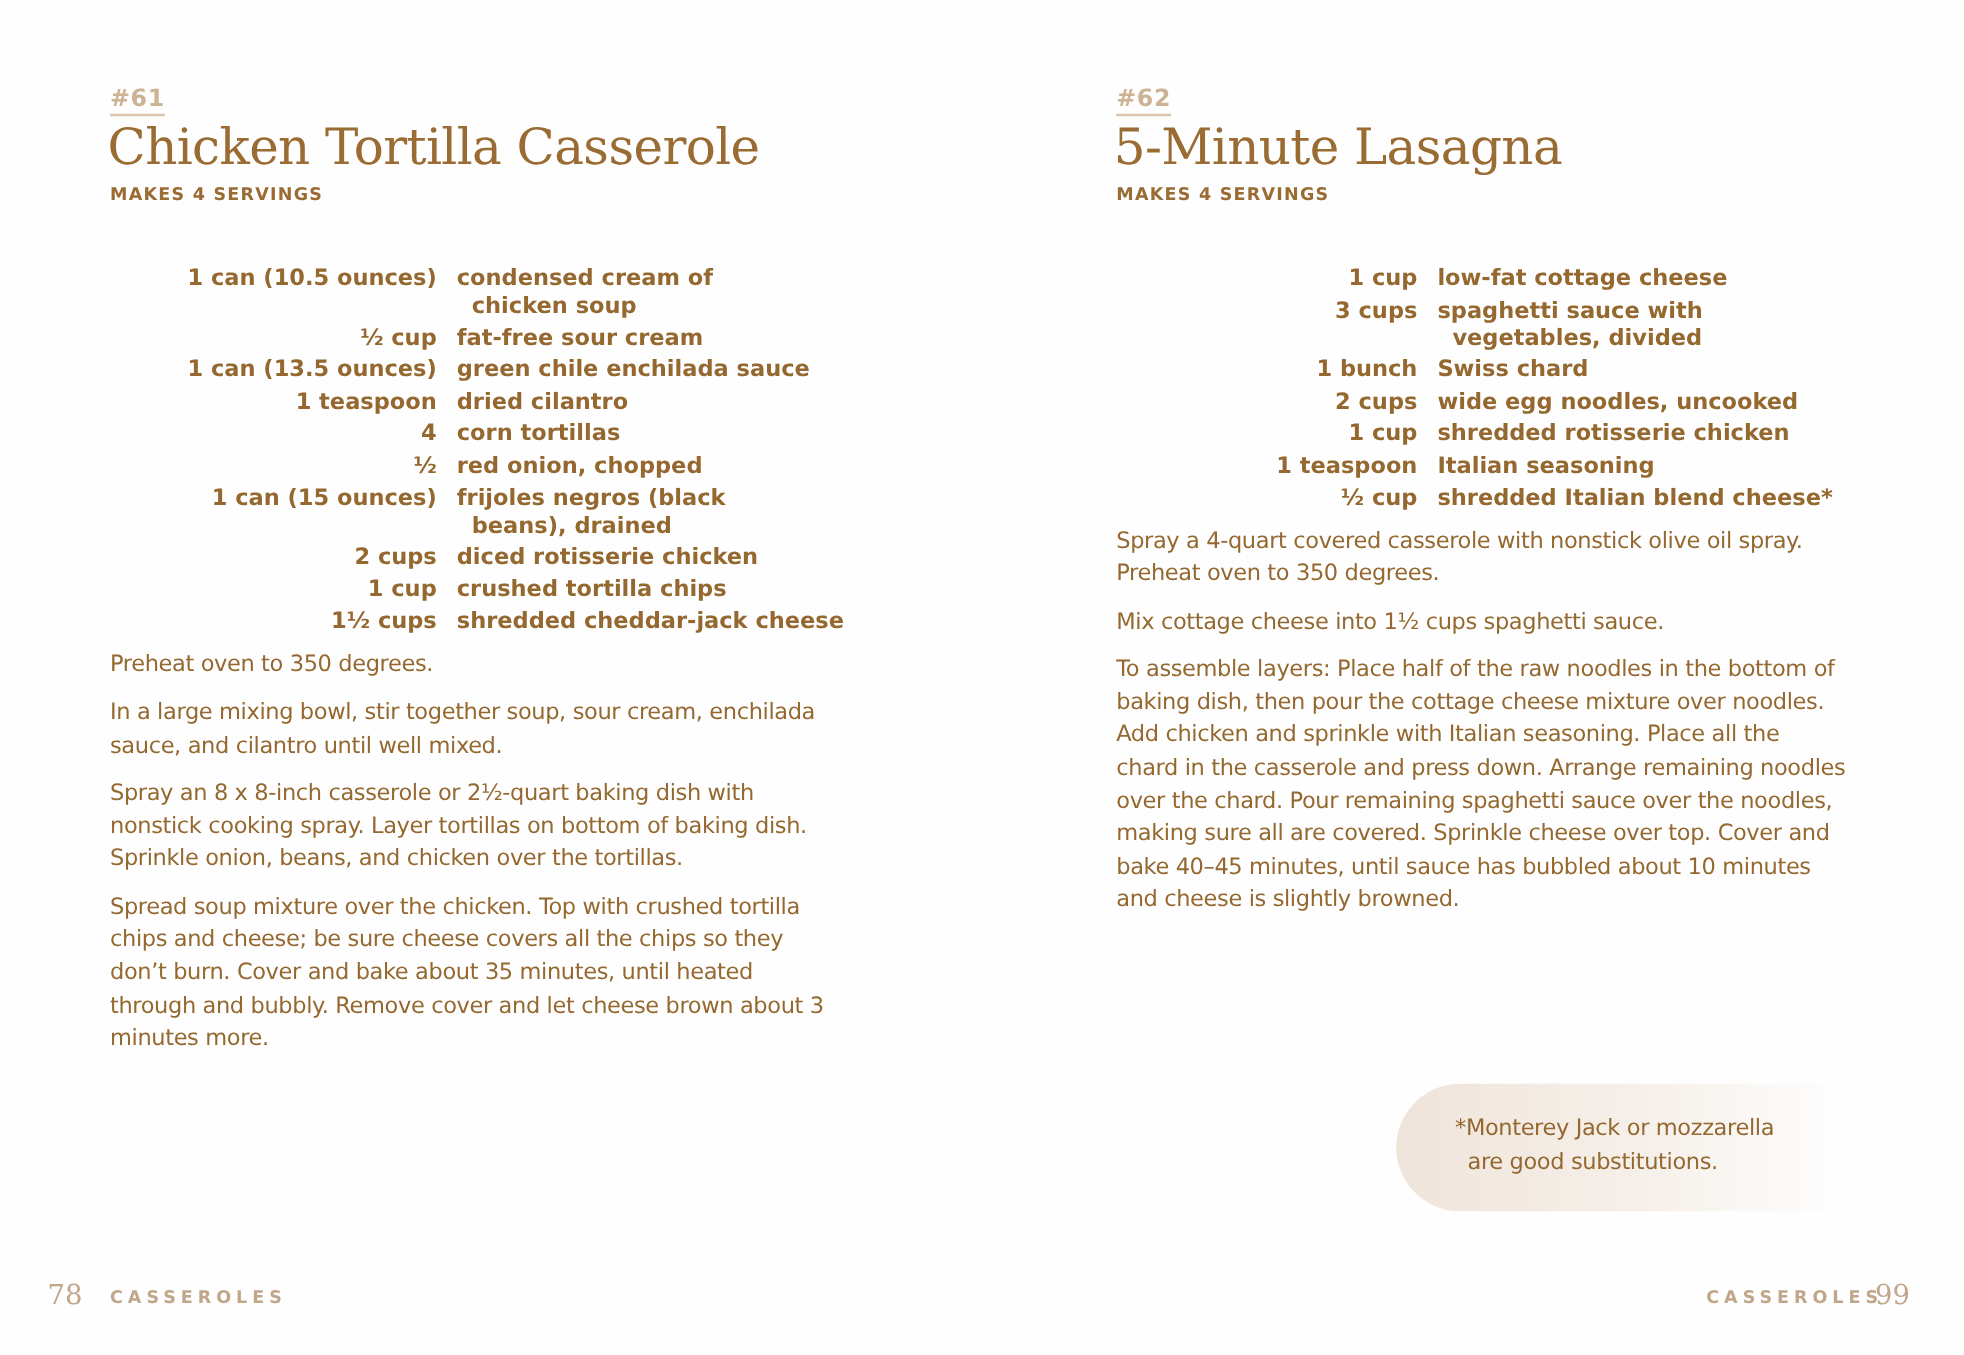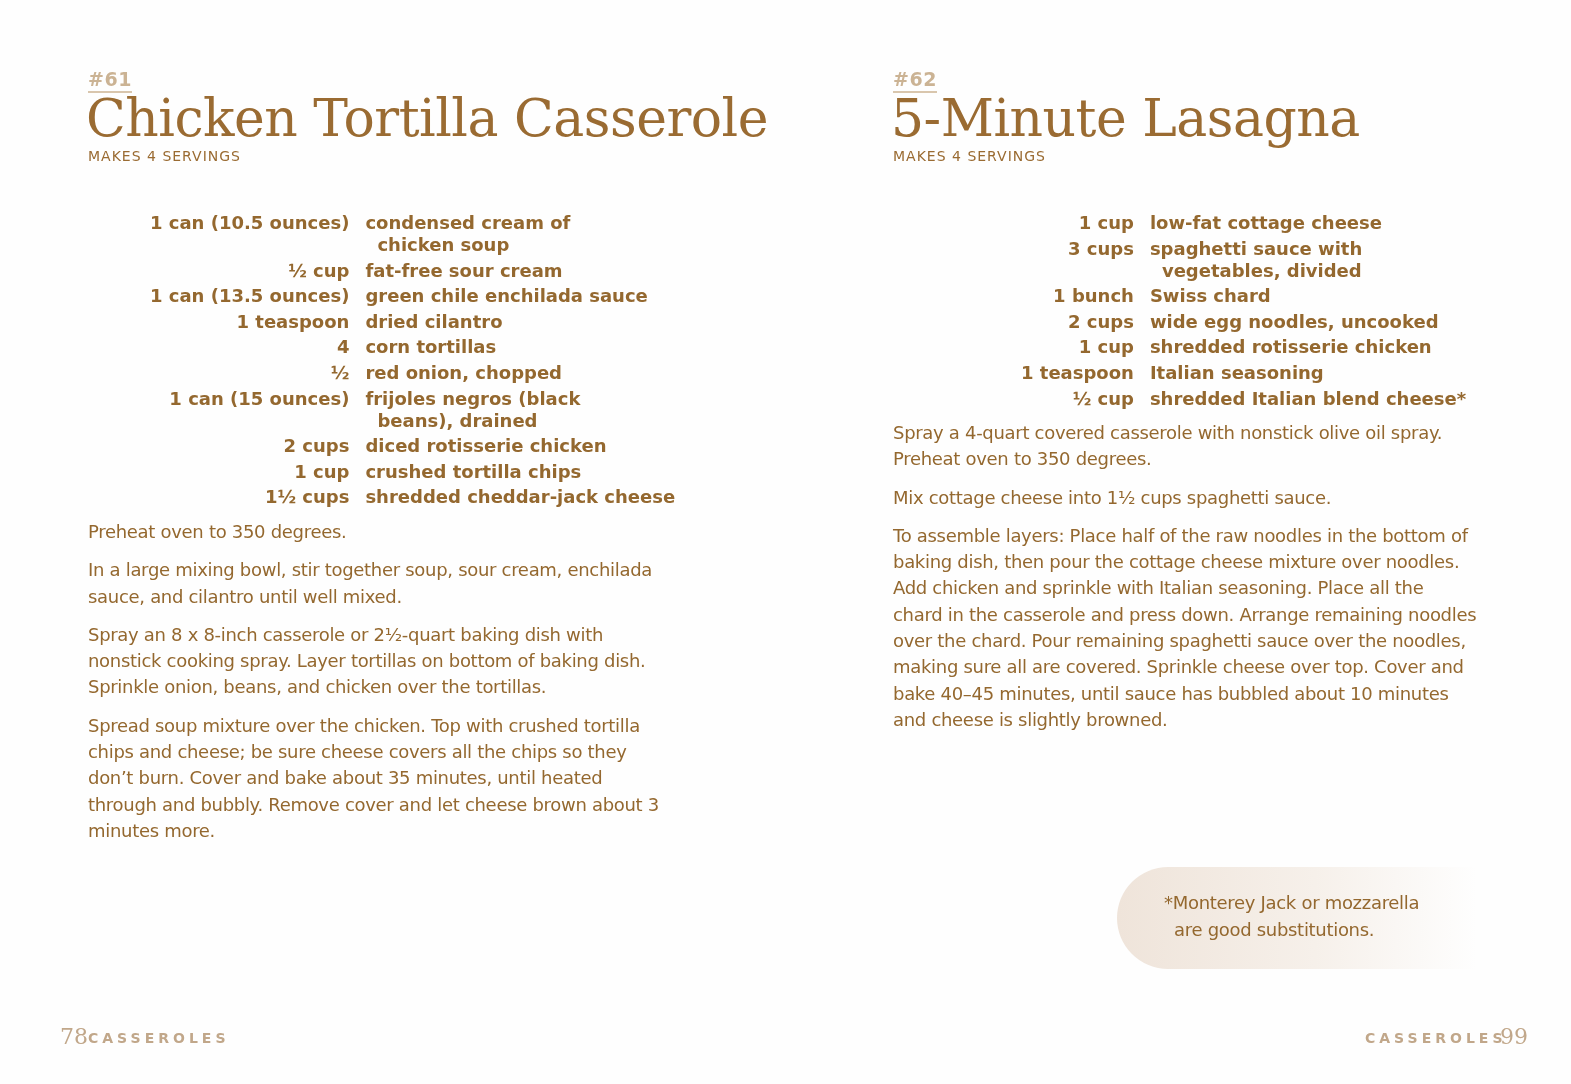--- a/index.html
+++ b/index.html
@@ -15,27 +15,27 @@
 
     .recipe-num {
       position: absolute; top: 68px;
       font-family: "DejaVu Sans", sans-serif; font-weight: bold;
       font-size: 19px; color: #cbb394;
       border-bottom: 2px solid #d9c6ad; line-height: 22px; padding-bottom: 1px;
       letter-spacing: 0.5px;
     }
     .recipe-title {
       position: absolute; top: 92px;
-      font-family: "DejaVu Serif", serif; font-size: 52px;
+      font-family: "DejaVu Serif", serif; font-size: 40px;
       color: #9a6b32; margin: 0; font-weight: normal; line-height: 52px;
       letter-spacing: -0.5px;
     }
     .servings {
       position: absolute; top: 148px;
-      font-family: "DejaVu Sans", sans-serif; font-weight: normal;
+      font-family: "DejaVu Sans", sans-serif; font-weight: bold;
       font-size: 14px; letter-spacing: 1px; color: #9a6b32;
     }
     .ingredients {
       position: absolute; top: 198px;
       border-collapse: collapse;
       font-family: "DejaVu Sans", sans-serif; font-weight: bold;
       font-size: 18px; color: #94682f; margin-top: 14px;
     }
     .ingredients td { padding: 0; vertical-align: top; line-height: 22px; }
     .ingredients tr td { padding-bottom: 3.6px; }
@@ -130,21 +130,21 @@
     </tbody>
   </table>
 
   <div class="steps" style="left:88px; top:519px; width:572px;">
     <p>Preheat oven to 350 degrees.</p>
     <p>In a large mixing bowl, stir together soup, sour cream, enchilada sauce, and cilantro until well mixed.</p>
     <p>Spray an 8 x 8-inch casserole or 2½-quart baking dish with nonstick cooking spray. Layer tortillas on bottom of baking dish. Sprinkle onion, beans, and chicken over the tortillas.</p>
     <p>Spread soup mixture over the chicken. Top with crushed tortilla chips and cheese; be sure cheese covers all the chips so they don’t burn. Cover and bake about 35 minutes, until heated through and bubbly. Remove cover and let cheese brown about 3 minutes more.</p>
   </div>
 
-  <div class="folio" style="left:60px;">78</div>
+  <div class="folio" style="left:38px;">78</div>
   <div class="section-label" style="left:88px;">CASSEROLES</div>
 </div>
 
 <div class="page right">
   <div class="recipe-num" style="left:107px;">#62</div>
   <h1 class="recipe-title" style="left:105px;">5-Minute Lasagna</h1>
   <div class="servings" style="left:107px;">MAKES 4 SERVINGS</div>
 
   <table class="ingredients" style="left:235px; width:460px;">
     <colgroup>

